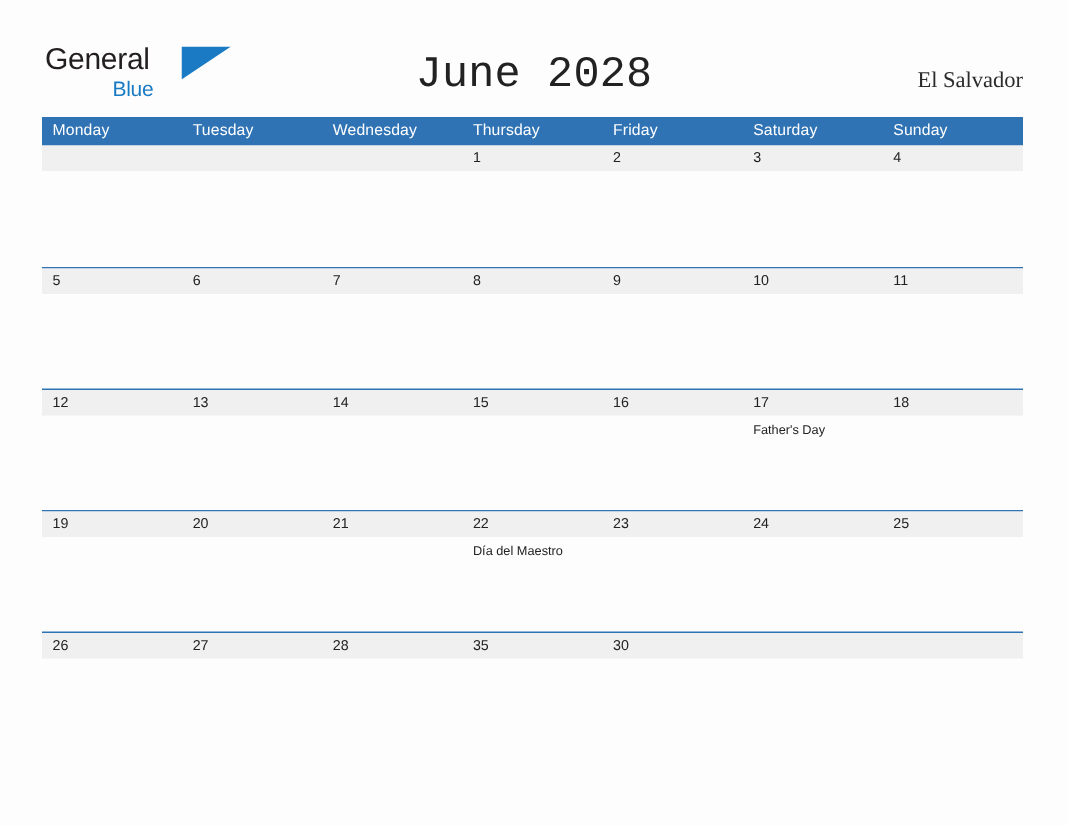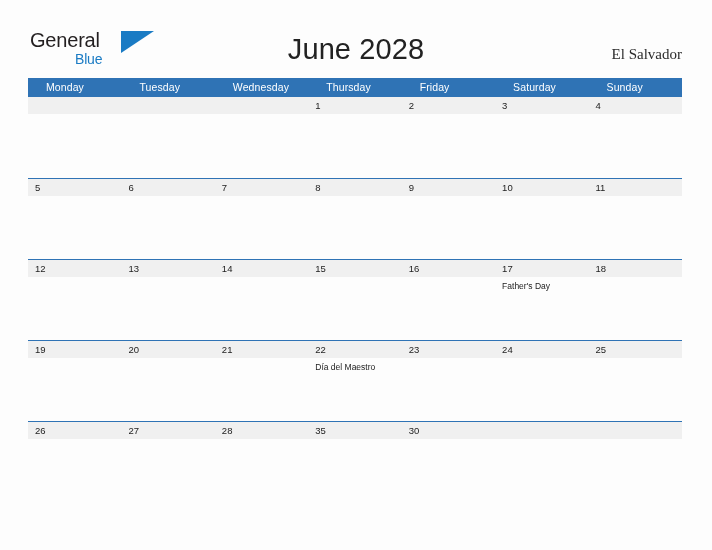--- a/index.html
+++ b/index.html
@@ -69,21 +69,21 @@
   .month-title {
     position: absolute;
     left: 0;
     top: 33px;
     width: 712px;
     text-align: center;
     font-size: 29px;
     color: #222222;
     font-weight: normal;
     letter-spacing: 0.1px;
-    font-family: Liberation Sans, sans-serif;
+    font-family: Liberation Mono, monospace;
   }
 
   .country {
     position: absolute;
     right: 30px;
     top: 46px;
     font-size: 15px;
     color: #2b2b2b;
     font-family: Liberation Serif, serif;
   }
@@ -100,21 +100,21 @@
     display: flex;
     width: 654px;
     height: 19px;
     background: #2f73b5;
   }
   .weekday-cell {
     flex: 1 1 0;
     color: #ffffff;
     font-size: 10.5px;
     line-height: 19px;
-    padding-left: 18px;
+    padding-left: 7px;
     box-sizing: border-box;
     letter-spacing: 0.1px;
     white-space: nowrap;
     overflow: hidden;
   }
 
   .week-row {
     width: 654px;
     height: 81px;
     position: relative;

